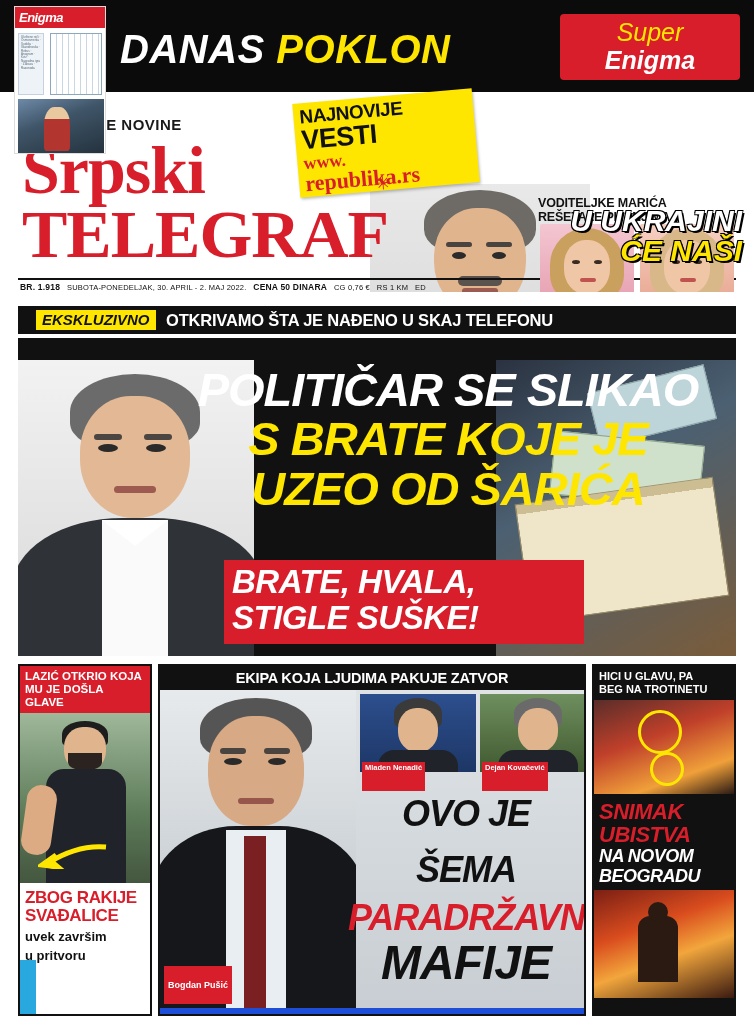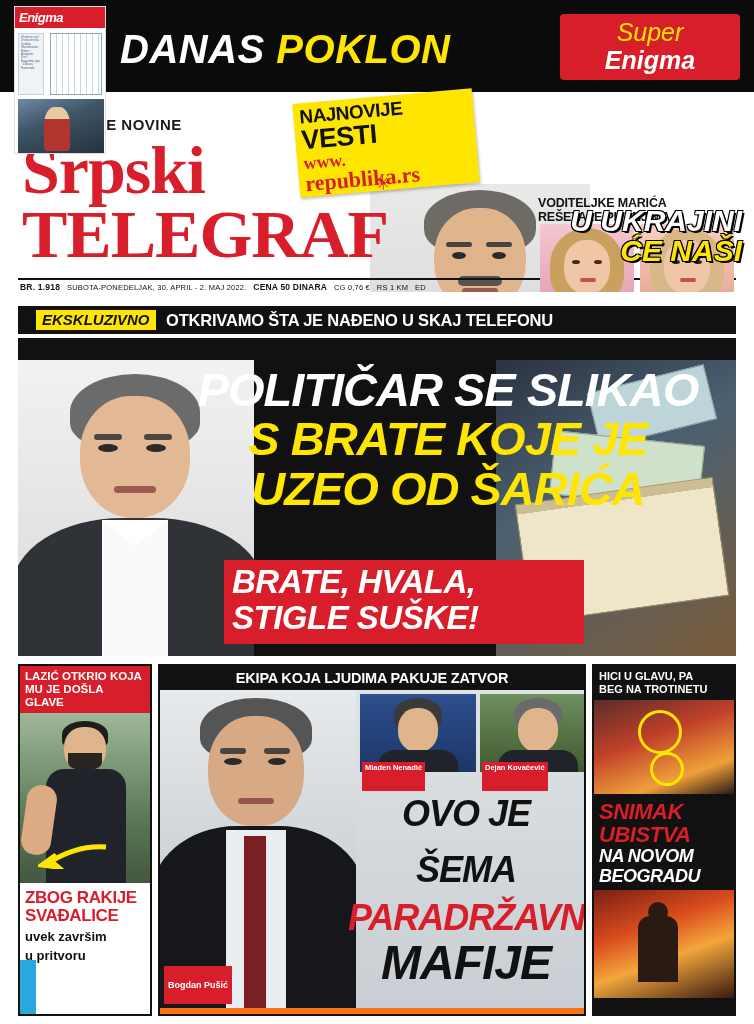--- a/index.html
+++ b/index.html
@@ -227,21 +227,21 @@
   }
   .cl-t1 { color:#d81e2a; font-size:17px; font-weight:bold; line-height:18px; letter-spacing:-0.4px;}
   .cl-t2 { color:#111; font-size:13px; font-weight:bold; line-height:15px; margin-top:4px;}
   .cl-barcode {
     position:absolute; left:0; bottom:0; width:16px; height:54px; background:#29a8e0;
   }
 
   
   .col-c {
     position:absolute; left:140px; top:0; width:428px; height:352px;
-    border:2px solid #111; background:#f97316; overflow:hidden;
+    border:2px solid #111; background:#1d4ed8; overflow:hidden;
   }
   .cc-kicker {
     background:#111; color:#fff; font-size:14.5px; font-weight:bold;
     text-align:center; padding:4px 0; letter-spacing:-0.2px;
   }
   .cc-body { position:relative; height:318px; overflow:hidden;
     background:linear-gradient(180deg,#dfe3e6 0%,#c8ced3 100%); }
   .cc-bigman {
     position:absolute; left:0; top:0; width:196px; height:318px; overflow:hidden;
     background:linear-gradient(180deg,#e7eaec 0%,#b9c0c6 100%);

